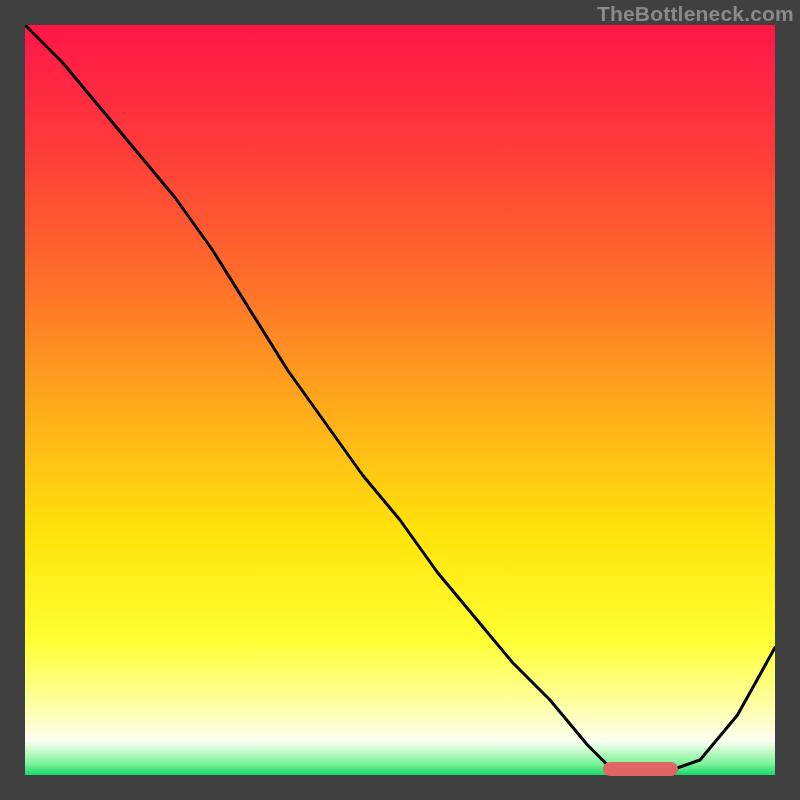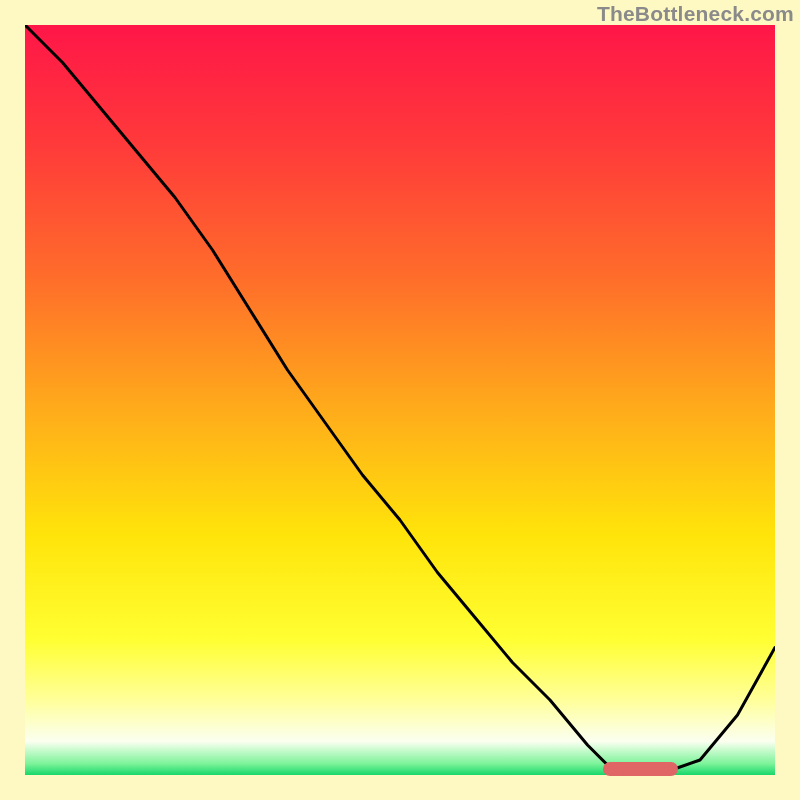--- a/index.html
+++ b/index.html
@@ -8,21 +8,21 @@
     width: 800px;
     height: 800px;
     background: #000;
     font-family: Arial, Helvetica, sans-serif;
     overflow: hidden;
   }
   .figure {
     position: relative;
     width: 800px;
     height: 800px;
-    background: #fef9c3;
+    background: #404040;
   }
   .plot-area {
     position: absolute;
     left: 25px;
     top: 25px;
     width: 750px;
     height: 750px;
     background: #fff;
   }
   .gradient {

